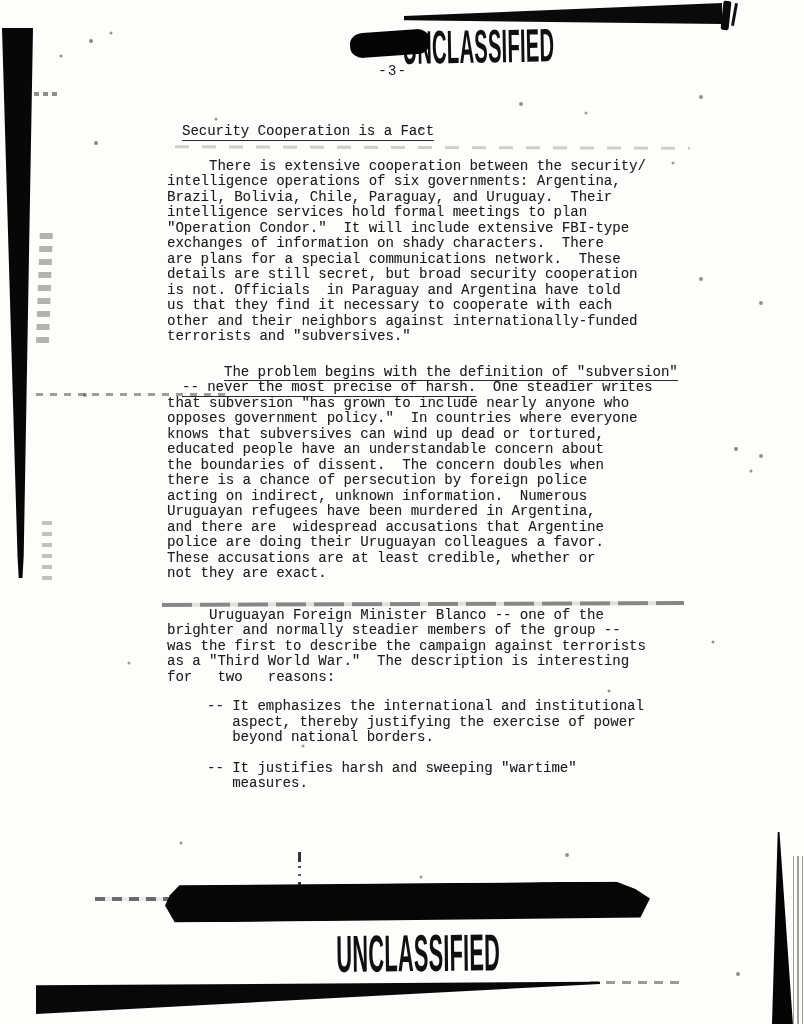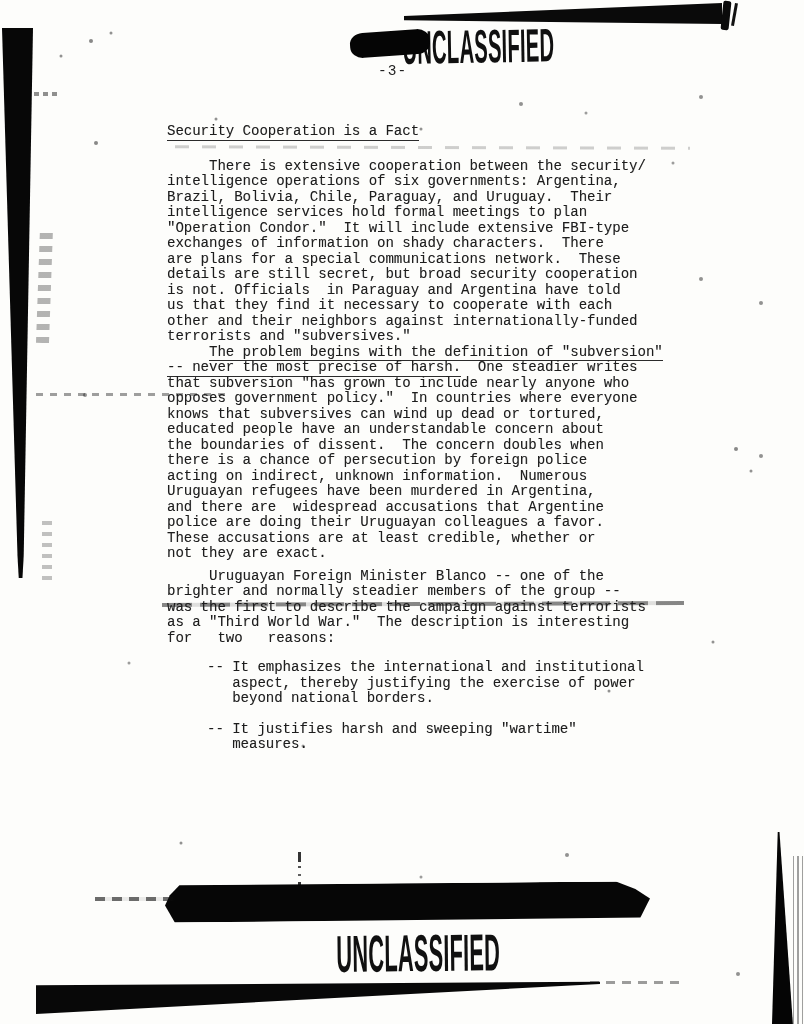--- a/index.html
+++ b/index.html
@@ -10,26 +10,26 @@
     color:#1d1d1d;
   }
   
   .content{
     position:absolute;left:167px;top:124px;width:545px;
     font-size:14px;line-height:15.5px;
     text-shadow:0.3px 0.3px 0 rgba(60,60,60,.35);
   }
   .pre{white-space:pre;}
   .line{white-space:pre;}
-  .u{border-bottom:1.5px solid #2b2b2b;padding-bottom:.5px;}
+  .u{border-bottom:1.5px solid #2b2b2b;padding-bottom:.5px;margin-left:15px;}
   .h{margin:0 0 19px 0;}
   .h2{margin:11px 0 0 0;}
-  .p1{margin:0 0 0 0;}
+  .p1{margin:0 0 20px 0;}
   .p2{margin:0;}
-  .p3{margin:7px 0 0 0;}
+  .p3{margin:26px 0 0 0;}
   .b1{margin:15px 0 0 40px;}
   .b2{margin:14px 0 0 40px;}
   
   .stamp{
     position:absolute;font-family:"Liberation Sans","DejaVu Sans",sans-serif;
     font-weight:700;color:#101010;white-space:nowrap;
     transform-origin:0 0;line-height:1;
   }
   .stamp-top{left:402px;top:24px;font-size:47px;letter-spacing:.5px;
     transform:rotate(-1deg) scaleX(.43);}

